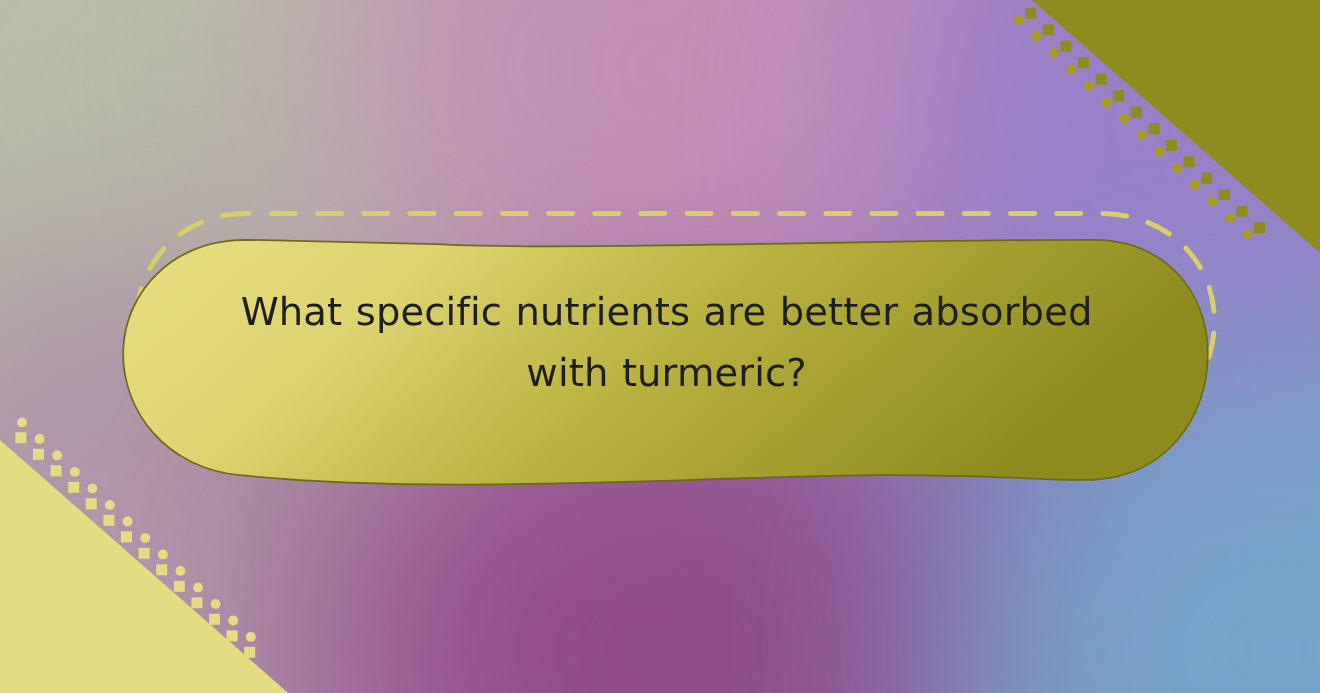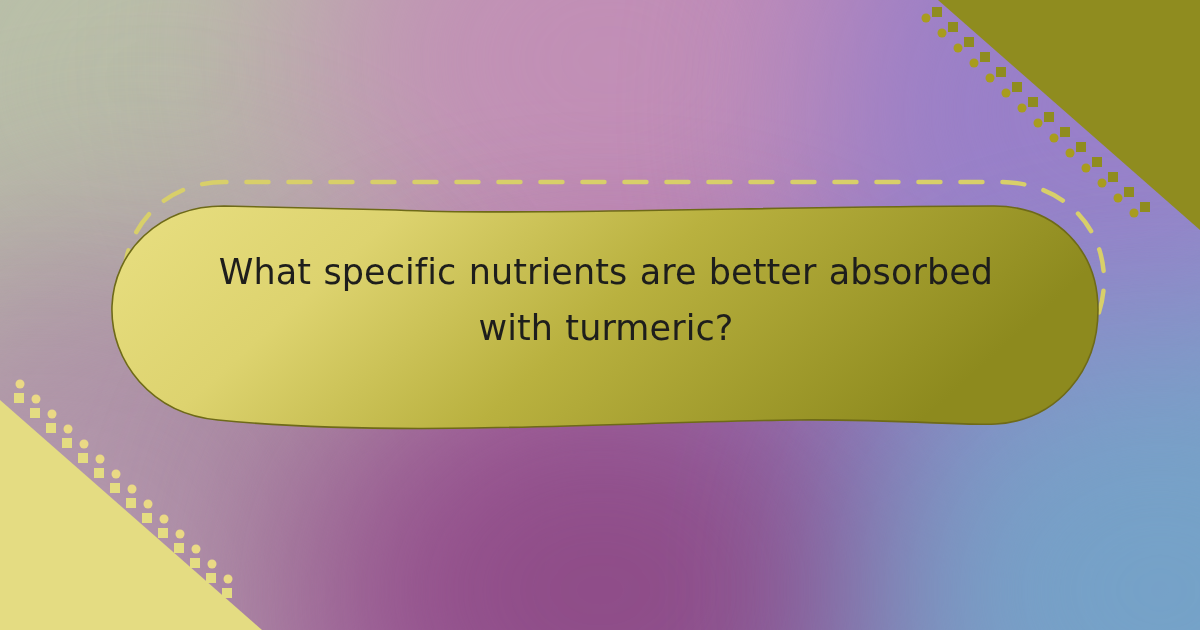--- a/index.html
+++ b/index.html
@@ -79,21 +79,21 @@
     height: 320px;
   }
   .corner-tr { right: 0; top: 0; }
   .corner-bl { left: 0; bottom: 0; }
   .corner svg { display: block; width: 100%; height: 100%; }
 
   
   .card-wrap {
     position: absolute;
     left: 96px;
-    top: 148px;
+    top: 160px;
     width: 1016px;
     height: 300px;
   }
   .card-wrap svg {
     position: absolute;
     inset: 0;
     width: 100%;
     height: 100%;
     overflow: visible;
   }

